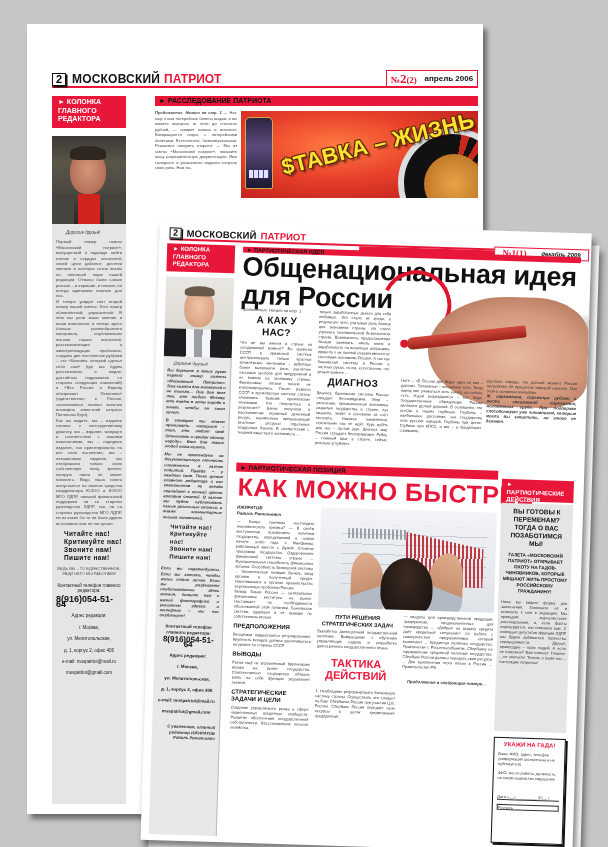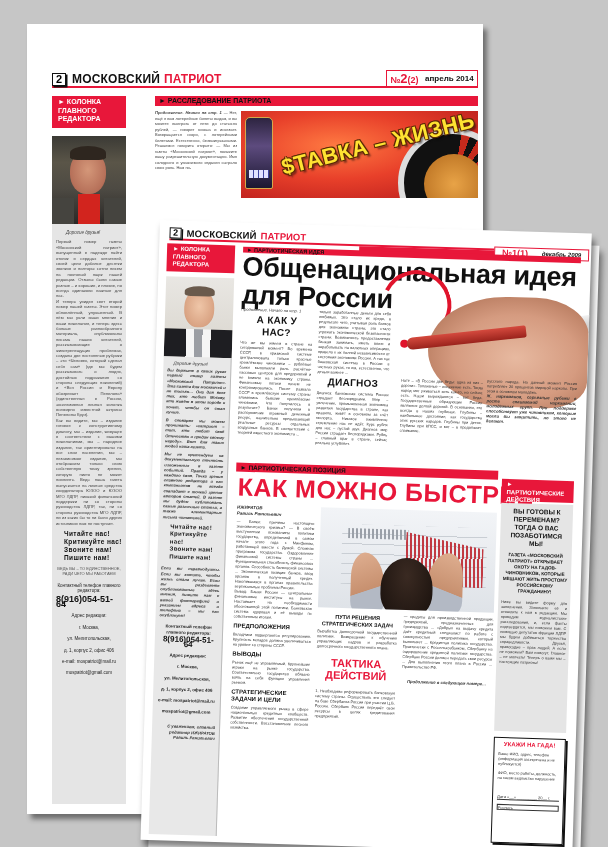--- a/index.html
+++ b/index.html
@@ -30,21 +30,21 @@
     font-weight: bold; font-size: 11px; line-height: 10px; text-align: center;
     margin-right: 6px; background: #fff;
   }
   .mast-title-1 { font-weight: bold; font-size: 12px; color: #111; letter-spacing: 0.2px; }
   .mast-title-2 { font-weight: bold; font-size: 12px; color: #e8173a; margin-left: 4px; }
   .bp-issue {
     position: absolute; right: 0; top: -2px; width: 92px; height: 17px;
     border: 1.5px solid #e8173a; background: #fff;
     font-size: 8px; font-weight: bold; display: flex; align-items: center; justify-content: space-around;
   }
-  .issue-num { color: #e8173a; font-size: 9px; }
+  .issue-num { color: #e8173a; font-size: 9px; font-family: Liberation Serif, serif; }
   .issue-num b { font-size: 13px; }
   .issue-date { color: #111; }
 
   .bp-editor-box {
     position: absolute; left: 25px; top: 72px; width: 74px; height: 32px;
     background: #e8173a; color: #fff; font-weight: bold; font-size: 7px; line-height: 8.5px;
     padding: 2px 6px;
   }
   .bp-photo {
     position: absolute; left: 25px; top: 112px; width: 74px; height: 88px;
@@ -304,21 +304,21 @@
 </head>
 <body>
 
 <div class="back-page">
   <div class="bp-masthead">
     <span class="page-num-box">2</span>
     <span class="mast-title-1">МОСКОВСКИЙ</span>
     <span class="mast-title-2">ПАТРИОТ</span>
     <div class="bp-issue">
       <span class="issue-num"><span>№</span><b>2</b><span>(2)</span></span>
-      <span class="issue-date">апрель 2014</span>
+      <span class="issue-date">апрель 2006</span>
     </div>
   </div>
 
   <div class="bp-editor-box">► КОЛОНКА ГЛАВНОГО РЕДАКТОРА</div>
   <div class="bp-photo">
     <div class="jacket"></div>
       <div class="shirt"></div>
       <div class="face"></div>
       <div class="hair"></div>
   </div>

